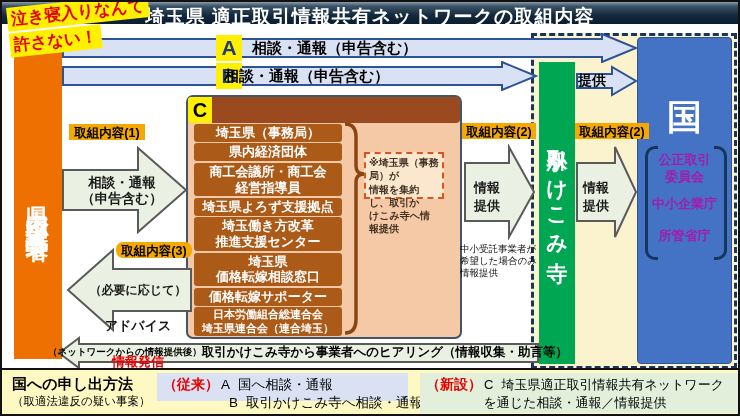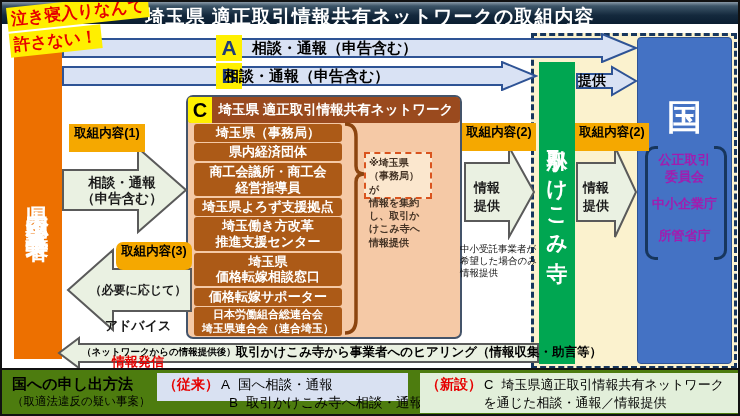--- a/index.html
+++ b/index.html
@@ -45,52 +45,52 @@
     text-align:center; white-space:pre-line; line-height:1.3; z-index:6; }
 
   
   svg.arrow { display:block; z-index:10; }
   .band { fill:#d9e2f4; stroke:#2e5395; stroke-width:2; }
   .pale  { fill:#eaf1e2; stroke:#5a5a5a; stroke-width:2; }
   .flow-letter { width:26px; height:26px; background:#fff000; color:#1f3c78; font-size:21px;
     font-weight:bold; text-align:center; line-height:26px; z-index:12; }
   .flow-text { font-size:15px; font-weight:bold; color:#000; text-align:left; z-index:12; }
 
-  .tag { background:#f5a800; color:#000; font-size:12.5px; font-weight:bold; height:28px;
+  .tag { background:#f5a800; color:#000; font-size:12.5px; font-weight:bold; height:16px;
     line-height:18px; text-align:center; z-index:12; }
   .pale-text { font-weight:bold; color:#1a1a1a; text-align:center; white-space:pre-line; z-index:12; }
 
   
   .cbox { left:184px; top:93px; width:276px; height:244px; box-sizing:border-box;
     background:#f5c9a6; border:2px solid #44546a; border-radius:7px; z-index:5; }
   .cbox-header { left:186px; top:95px; width:272px; height:26px; background:#9a4a1e;
     border-radius:4px; display:flex; align-items:center; z-index:6; }
   .c-letter { width:24px; height:26px; background:#fff000; color:#000; font-size:20px;
     font-weight:bold; text-align:center; line-height:26px; border-radius:3px 0 0 3px; flex:none; }
   .cbox-title { flex:1; text-align:center; color:#fff; font-size:13.5px; font-weight:bold; }
   .members { left:192px; top:122px; width:148px; display:flex; flex-direction:column;
     gap:1.5px; z-index:6; }
   .member { background:#ac5a17; border-radius:3px; color:#fff; font-size:13px; font-weight:bold;
     text-align:center; white-space:pre-line; line-height:1.22; padding:1px 2px; }
   .member.small { font-size:11px; }
-  .note-box { left:362px; top:150px; width:68px; height:47px; box-sizing:border-box;
+  .note-box { left:362px; top:150px; width:80px; height:47px; box-sizing:border-box;
     background:#fbe7ce; border:2px dashed #d9541e; padding:2px 3px; font-size:10px;
     font-weight:bold; color:#443325; line-height:1.33; white-space:pre-line; z-index:6; }
   .small-note { left:458px; top:241px; width:78px; font-size:9.5px; font-weight:normal;
     color:#111; line-height:1.25; white-space:pre-line; z-index:6; }
   .red { color:#e60000; }
 
   
   .hearing-text { left:80px; top:340px; width:452px; height:20px; display:flex;
-    align-items:center; justify-content:flex-start; z-index:12; white-space:nowrap; }
+    align-items:center; justify-content:center; z-index:12; white-space:nowrap; }
   .hearing-text .pre { font-size:9.5px; font-weight:bold; }
   .hearing-text .main { font-size:12.5px; font-weight:bold; }
 
   
-  .legend { left:0; right:0; top:366px; height:46px; background:#4d7c0f;
+  .legend { left:0; right:0; top:366px; height:46px; background:#fef9c3;
     border-top:2px solid #111; z-index:20; }
   .lg-left { position:absolute; left:10px; top:5px; color:#000; }
   .lg-left .l1 { font-size:15px; font-weight:bold; }
   .lg-left .l2 { font-size:11.5px; }
   .lg-blue { position:absolute; left:155px; top:3px; width:251px; height:28px;
     background:#d9e1f2; box-sizing:border-box; padding:2px 4px 0 6px; }
   .lg-green { position:absolute; left:418px; top:3px; width:318px; height:40px;
     background:#e2efda; box-sizing:border-box; padding:2px 10px 0 2px; text-align:center; }
   .lg-row { font-size:13.5px; color:#000; line-height:18px; white-space:nowrap; }
   .lg-tag { font-size:14px; font-weight:bold; }
@@ -139,21 +139,20 @@
   <div class="abs flow-text" style="left:222px; top:64px; width:200px; line-height:20px;">相談・通報（申告含む）</div>
 
   <svg class="abs arrow" style="left:574px; top:63px;" width="62" height="32" viewBox="0 0 62 32">
     <polygon class="band" points="1,9 36,9 36,2 60,16 36,30 36,23 1,23"></polygon>
   </svg>
   <div class="abs flow-text" style="left:576px; top:70px; width:36px; font-size:14px;">提供</div>
 
   <div class="abs cbox"></div>
   <div class="abs cbox-header">
     <div class="c-letter">C</div>
-    <div class="cbox-title">埼玉県 適正取引情報共有ネットワーク</div>
   </div>
   <div class="abs members" id="network-members">
       <div class="member">埼玉県（事務局）</div>
       <div class="member">県内経済団体</div>
       <div class="member">商工会議所・商工会
 経営指導員</div>
       <div class="member">埼玉県よろず支援拠点</div>
       <div class="member">埼玉働き方改革
 推進支援センター</div>
       <div class="member">埼玉県

